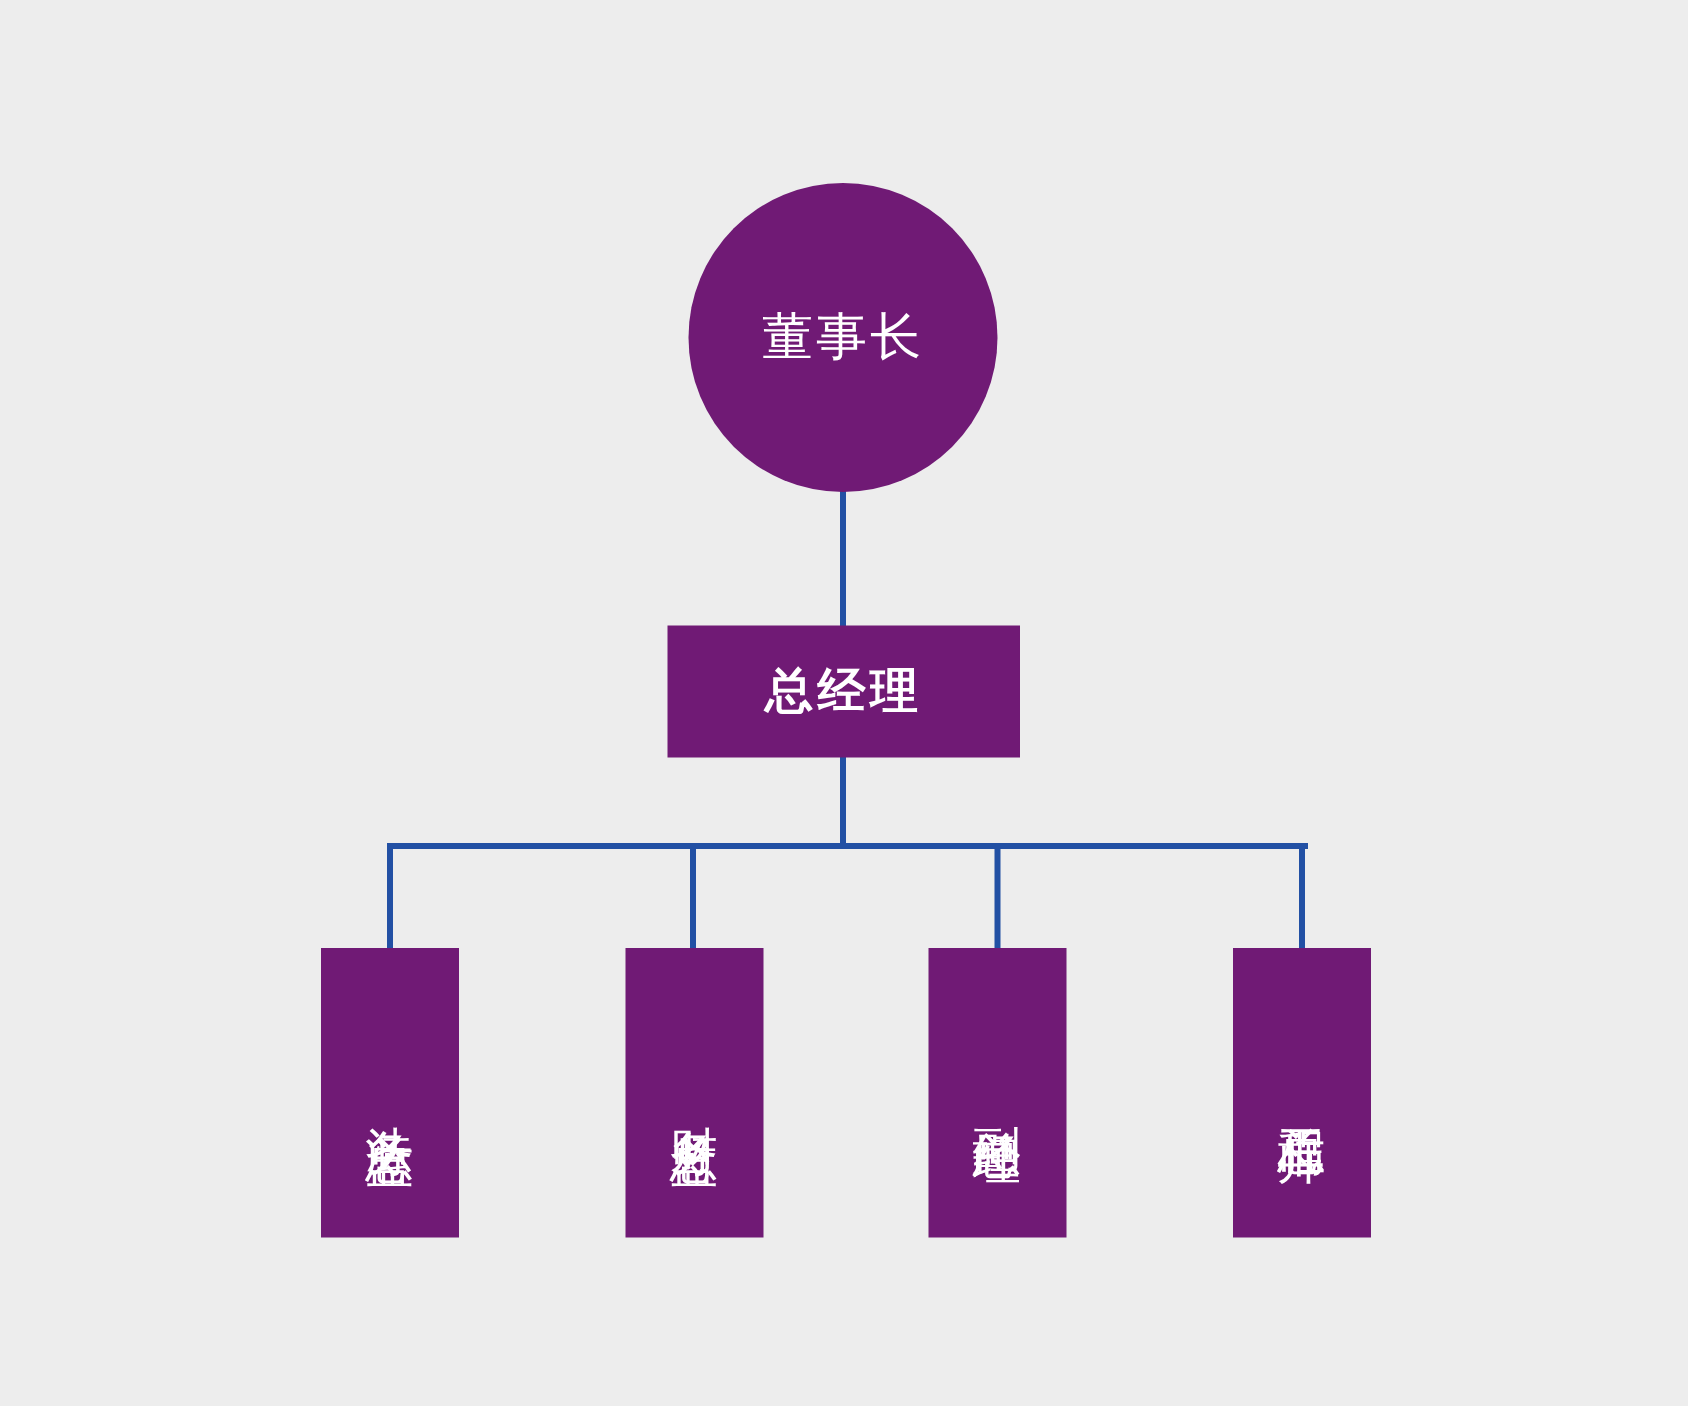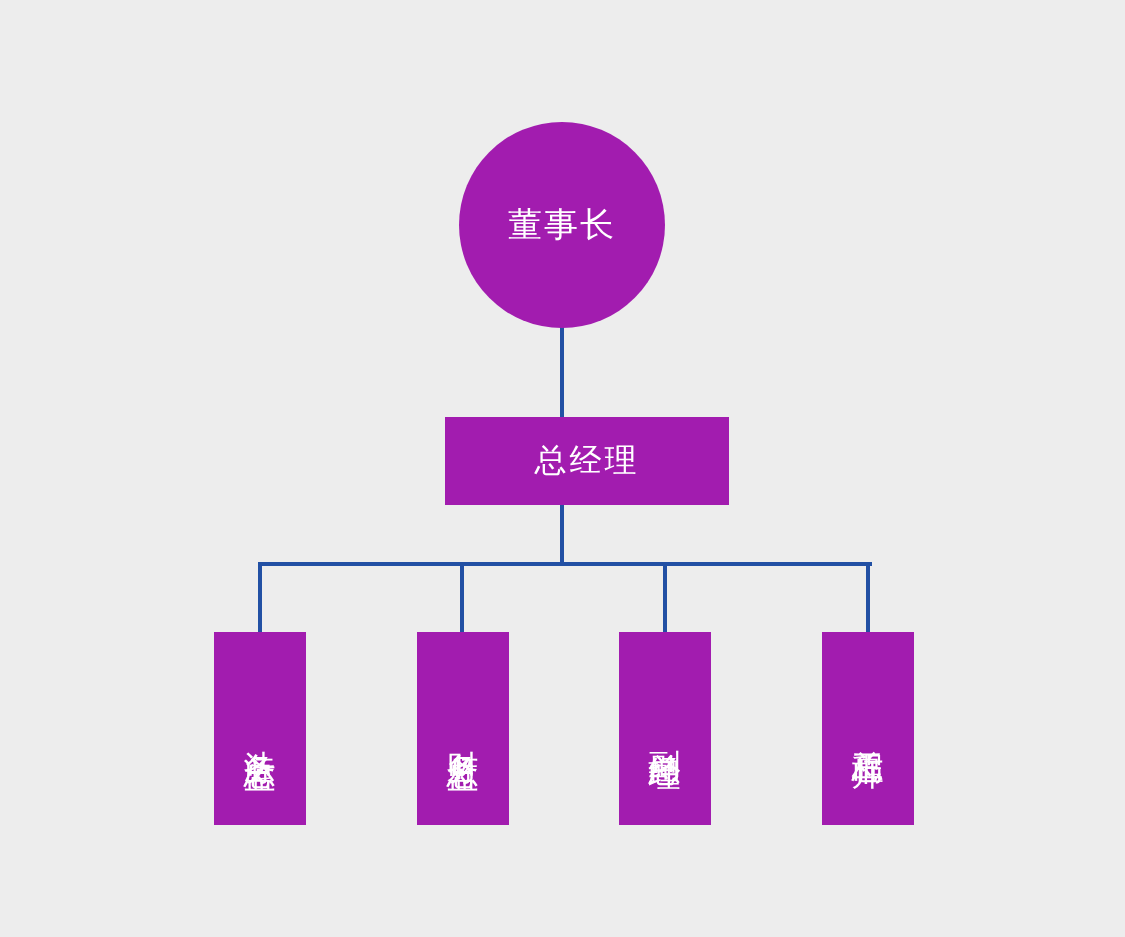--- a/index.html
+++ b/index.html
@@ -28,21 +28,21 @@
   .conn-mid-stem    { left: 560px; top: 503px;  width: 4px;   height: 63px;  }
   .conn-hbar        { left: 258px; top: 562px;  width: 614px; height: 4px;   }
   .conn-drop-1      { left: 258px; top: 562px;  width: 4px;   height: 72px;  }
   .conn-drop-2      { left: 460px; top: 562px;  width: 4px;   height: 72px;  }
   .conn-drop-3      { left: 663px; top: 562px;  width: 4px;   height: 72px;  }
   .conn-drop-4      { left: 866px; top: 562px;  width: 4px;   height: 72px;  }
 
   
   .node {
     position: absolute;
-    background: #a21caf;
+    background: #701a75;
     color: #ffffff;
     display: flex;
     align-items: center;
     justify-content: center;
     box-sizing: border-box;
   }
 
   .node-circle {
     left: 459px;
     top: 122px;
@@ -50,25 +50,25 @@
     height: 206px;
     border-radius: 50%;
     font-size: 34px;
     letter-spacing: 2px;
     font-weight: 500;
   }
 
   .node-rect-wide {
     left: 445px;
     top: 417px;
-    width: 284px;
+    width: 235px;
     height: 88px;
     font-size: 32px;
     letter-spacing: 3px;
-    font-weight: 400;
+    font-weight: 700;
   }
 
   .node-vertical {
     top: 632px;
     width: 92px;
     height: 193px;
     font-size: 32px;
     font-weight: 500;
     writing-mode: vertical-rl;
     text-orientation: upright;

